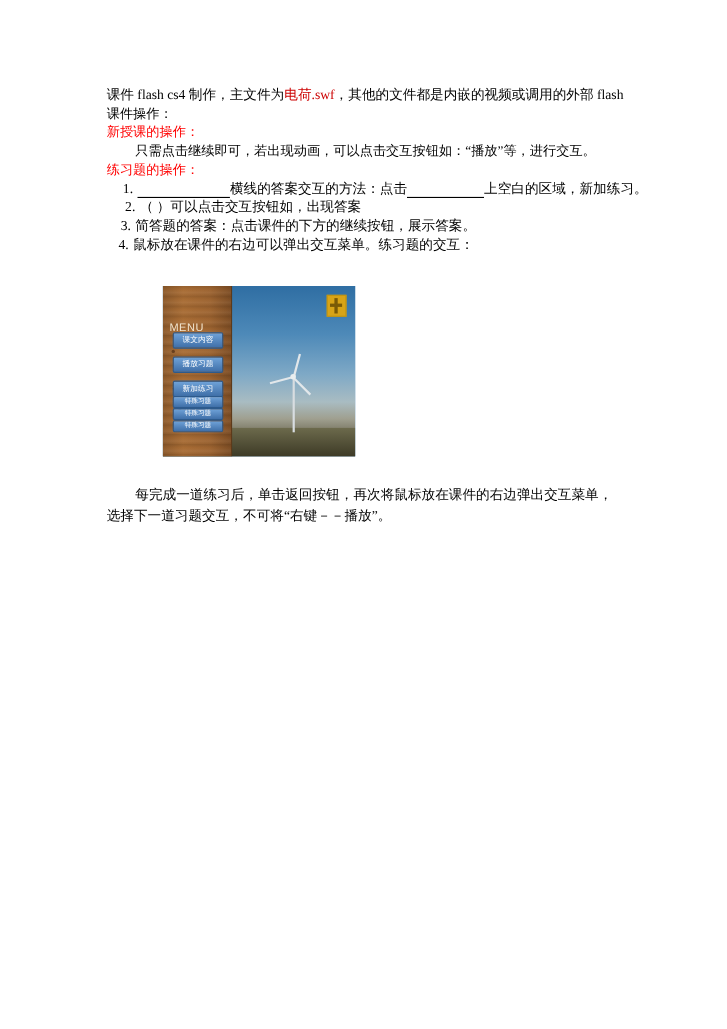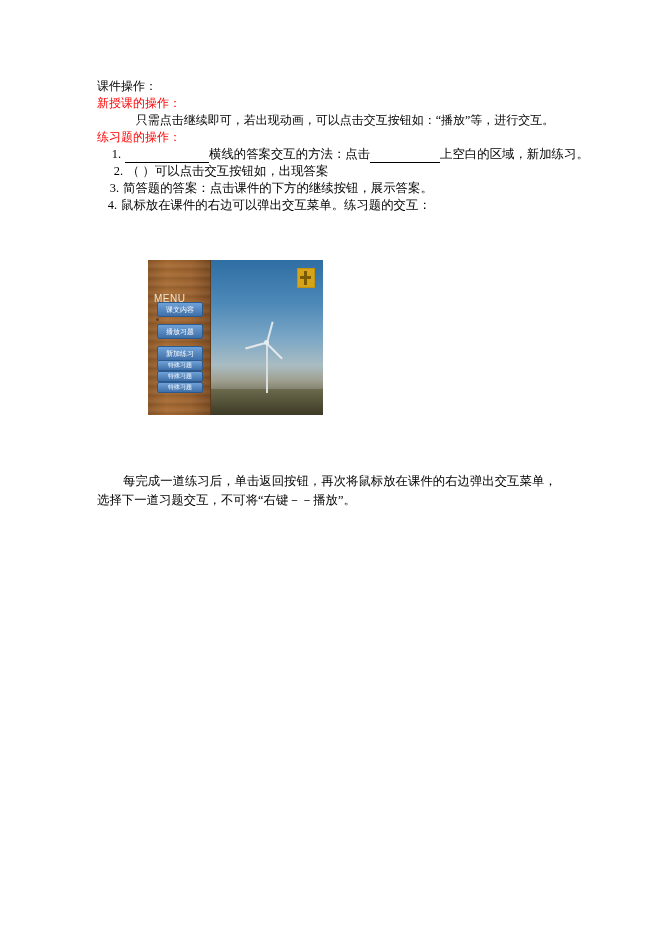--- a/index.html
+++ b/index.html
@@ -206,36 +206,38 @@
     background: #7a5a06;
   }
   .footer-para {
     position: absolute;
     left: 97px;
     top: 441px;
     width: 470px;
     font-size: 12.4px;
     line-height: 19px;
     text-indent: 26px;
-    margin-top: 31px;
   }
 </style>
 </head>
 <body>
 
 <div class="page">
 
   <div class="content">
 
+    <div class="wrapline">
+      <span>课件 flash cs4 制作，主文件为</span><span class="redtext">电荷.swf</span><span>，其他的文件都是内嵌的视频或调用的外部 flash</span>
+    </div>
 
     <div class="line">课件操作：</div>
 
     <div class="line red">新授课的操作：</div>
 
-    <div class="line" style="padding-left:26px;text-align:center;">只需点击继续即可，若出现动画，可以点击交互按钮如：“播放”等，进行交互。</div>
+    <div class="line" style="padding-left:26px;">只需点击继续即可，若出现动画，可以点击交互按钮如：“播放”等，进行交互。</div>
 
     <div class="line red">练习题的操作：</div>
 
     <div class="ol">
       <div class="li" style="padding-left:28px;">
         <span class="num" style="width:24px;">1.</span><span class="blank b1"></span><span>横线的答案交互的方法：点击</span><span class="blank b2"></span><span>上空白的区域，新加练习。</span>
       </div>
       <div class="li li2">
         <span class="num">2.</span><span>（      ）可以点击交互按钮如，出现答案</span>
       </div>

